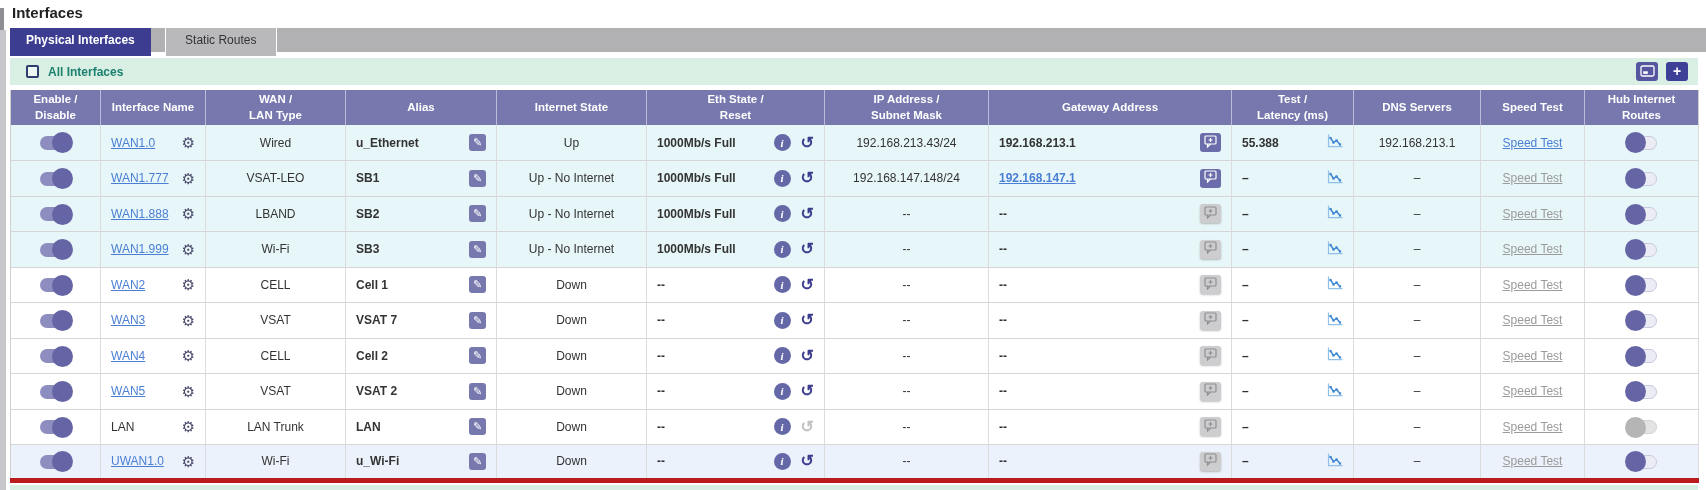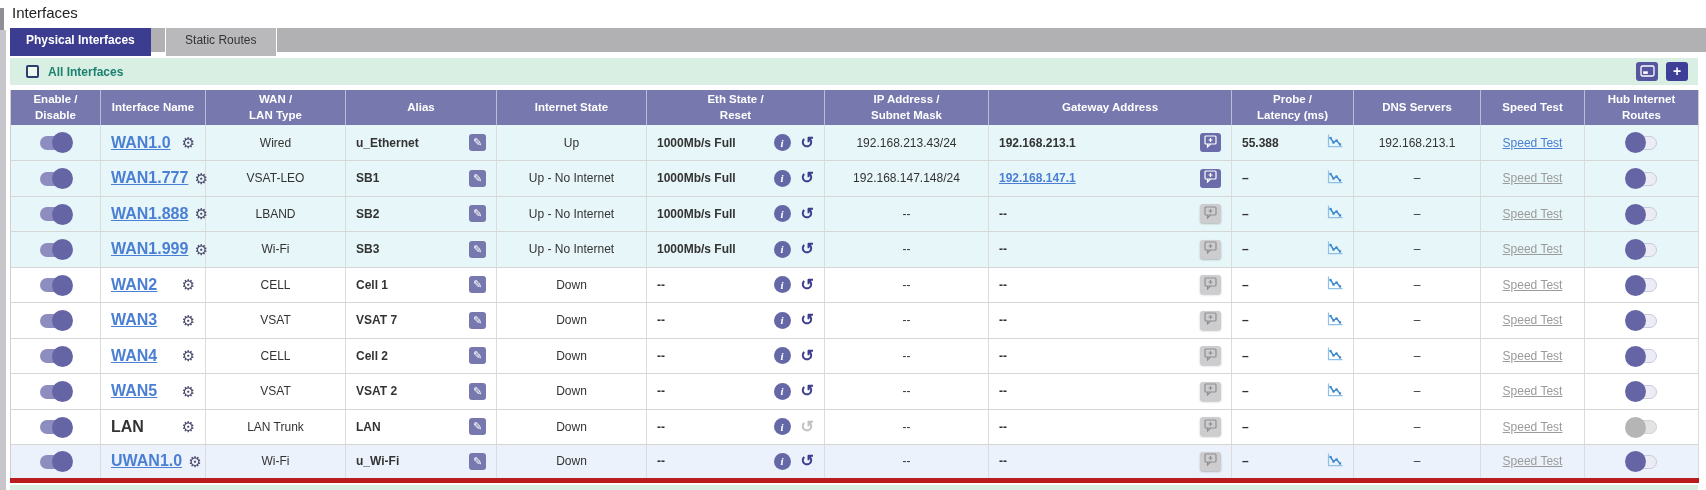--- a/index.html
+++ b/index.html
@@ -2,21 +2,21 @@
 <html><head>
 <meta charset="utf-8">
 <style>
   * { box-sizing: border-box; margin: 0; padding: 0; }
   html,body { width:1706px; height:490px; overflow:hidden; background:#fff;
     font-family:"Liberation Sans", sans-serif; color:#333; }
 
   .sidebar-edge { position:absolute; left:0; top:30px; bottom:0; width:6px; background:#c7c7cb; }
   .sidebar-handle { position:absolute; left:0; top:8px; width:4px; height:22px; background:#8e8e94; }
 
-  .page-title { position:absolute; left:12px; top:4px; font-size:15px; font-weight:normal; color:#222; }
+  .page-title { position:absolute; left:12px; top:4px; font-size:15px; font-weight:bold; color:#222; }
 
   .tab-bar { position:absolute; left:10px; right:0; top:28px; height:24px; background:#b1b1b4; display:flex; }
   .tab { height:28px; line-height:24px; padding:0 16px; font-size:12px; min-width:112px; text-align:center; cursor:pointer; }
   .tab.active { background:#3c3d90; color:#fff; font-weight:bold; }
   .tab.inactive { background:#b9b9bc; color:#333; margin-left:14px; border-left:1px solid #fff; border-right:1px solid #fff; }
 
   .filter-bar { position:absolute; left:10px; right:8px; top:58px; height:27px; background:#d9efe3;
     display:flex; align-items:center; padding:0 10px; }
   .checkbox { width:13px; height:13px; border:2px solid #2e3f6f; border-radius:2px; background:rgba(255,255,255,.55);
     margin:0 9px 0 6px; cursor:pointer; }
@@ -35,21 +35,21 @@
     border-right:1px solid rgba(255,255,255,.5); }
   th:last-child { border-right:none; }
   td { height:35.5px; font-size:12px; border-right:1px solid #dcdcdc; border-bottom:1px solid #d6d6d6;
     text-align:center; padding:0 10px; background:#fff; }
   tr.tint-cyan td { background:#e7f6f8; }
   tr.tint-blue td { background:#ecf2fb; }
   .cell-flex { display:flex; align-items:center; justify-content:space-between; gap:6px; }
   .cell-left { text-align:left;font-weight:bold; }
 
   a.link, .link { color:#4a7fd4; text-decoration:underline; cursor:pointer; }
-  .ifname { font-size:16px;font-weight:bold; }
+  .ifname { font-size:12px; }
   .ifname.plain { color:#333; text-decoration:none; cursor:default; }
   .speed-link { color:#4a7fd4; text-decoration:underline; cursor:pointer; }
   .speed-link.disabled { color:#9b9b9b; }
 
   .tgl { position:relative; width:31px; height:14px; border-radius:8px; display:inline-block; vertical-align:middle; cursor:pointer; }
   .tgl .knob { position:absolute; width:21px; height:21px; border-radius:50%; top:-3.5px; background:#6565a6; }
   .tgl.on { background:#8d8dc0; }
   .tgl.on .knob { right:-2px; }
   .tgl.off { background:#ececf5; border:1px solid #c9c9e0; }
   .tgl.off .knob { left:-2px; top:-4.5px; }
@@ -129,21 +129,21 @@
           <th>Interface Name</th>
           <th>WAN /
 LAN Type</th>
           <th>Alias</th>
           <th>Internet State</th>
           <th>Eth State /
 Reset</th>
           <th>IP Address /
 Subnet Mask</th>
           <th>Gateway Address</th>
-          <th>Probe /
+          <th>Test /
 Latency (ms)</th>
           <th>DNS Servers</th>
           <th>Speed Test</th>
           <th>Hub Internet
 Routes</th>
         </tr>
     </thead>
     <tbody>
         <tr class="tint-cyan">
     <td>

